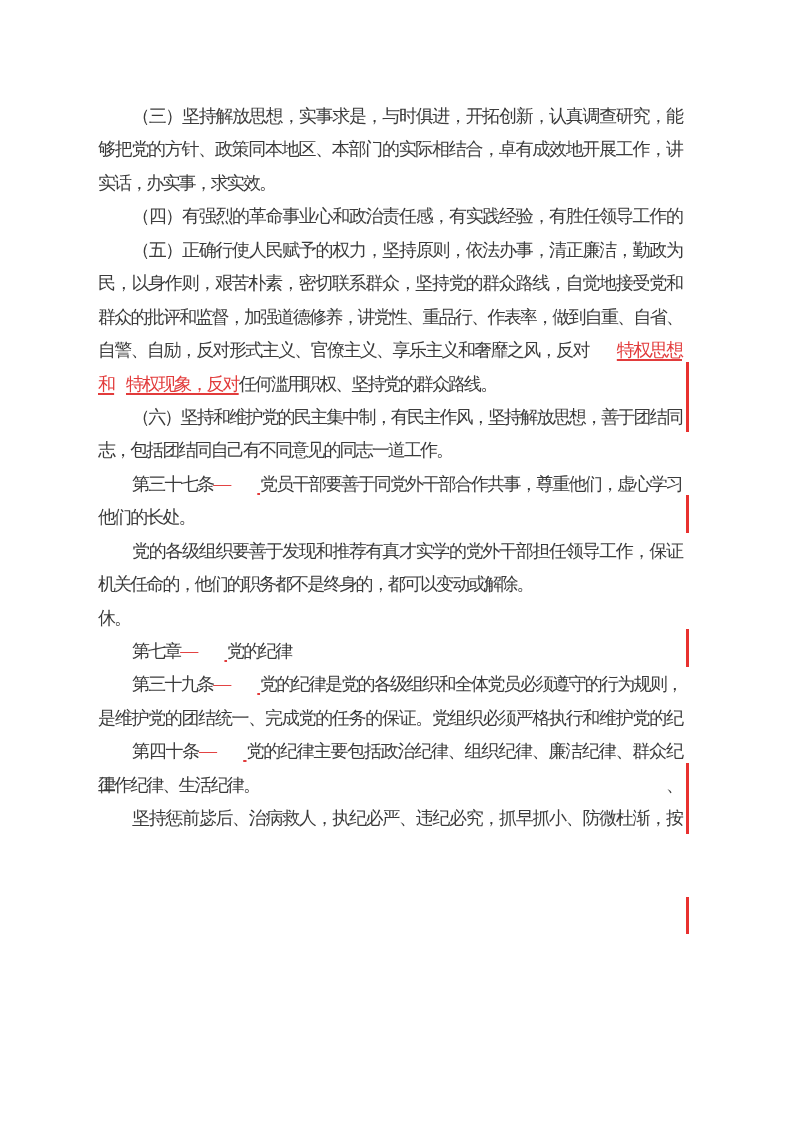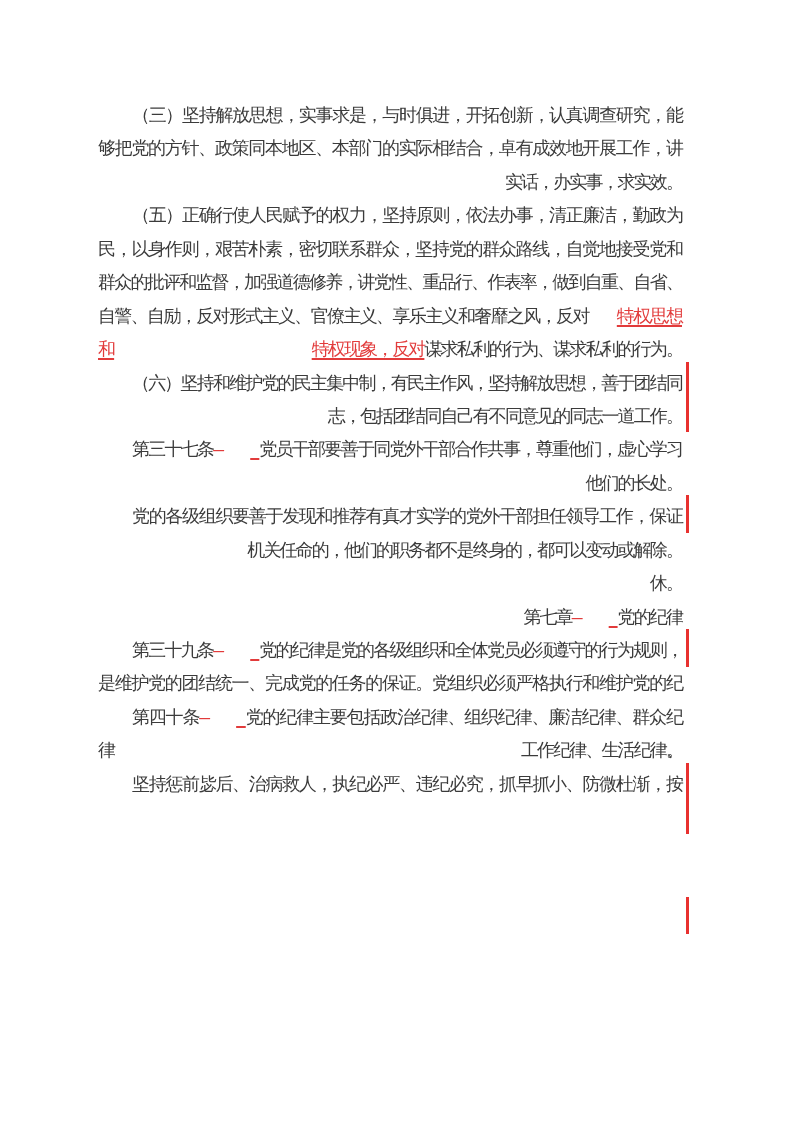--- a/index.html
+++ b/index.html
@@ -6,35 +6,35 @@
     margin: 0;
     padding: 0;
     background: #ffffff;
   }
   .page {
     position: relative;
     width: 701px;
     height: 1121px;
     background: var(--page-bg, #ffffff);
     overflow: hidden;
-    font-family: Liberation Mono, monospace;
+    font-family: Liberation Serif, serif;
   }
   .doc-body {
     position: absolute;
     left: 98px;
     top: 100px;
     width: 584px;
     color: var(--text-color, #3b3b3b);
     font-size: 18px;
     letter-spacing: -1.9px;
   }
   .line {
     height: 33.45px;
     line-height: 33.45px;
-    text-align: right;
+    text-align: left;
     white-space: nowrap;
   }
   .line.justify {
     white-space: normal;
     text-align: justify;
     text-align-last: justify;
   }
   .line.indent {
     text-indent: 34px;
   }
@@ -55,25 +55,26 @@
   }
 </style>
 </head>
 <body>
 
 <div class="page" style="--page-bg: #ffffff; --text-color: #3b3b3b; --ins-color: #e23b3b; --bar-color: #e8312f;">
   <div class="doc-body">
       <div class="line indent justify"><span class="seg-normal">（三）坚持解放思想，实事求是，与时俱进，开拓创新，认真调查研究，能</span></div>
       <div class="line justify"><span class="seg-normal">够把党的方针、政策同本地区、本部门的实际相结合，卓有成效地开展工作，讲</span></div>
       <div class="line"><span class="seg-normal">实话，办实事，求实效。</span></div>
+      <div class="line indent justify"><span class="seg-normal">（四）有强烈的革命事业心和政治责任感，有实践经验，有胜任领导工作的</span></div>
       <div class="line indent justify"><span class="seg-normal">（五）正确行使人民赋予的权力，坚持原则，依法办事，清正廉洁，勤政为</span></div>
       <div class="line justify"><span class="seg-normal">民，以身作则，艰苦朴素，密切联系群众，坚持党的群众路线，自觉地接受党和</span></div>
       <div class="line justify"><span class="seg-normal">群众的批评和监督，加强道德修养，讲党性、重品行、作表率，做到自重、自省、</span></div>
       <div class="line justify"><span class="seg-normal">自警、自励，反对形式主义、官僚主义、享乐主义和奢靡之风，反对</span><span class="seg-insert">特权思想和</span></div>
-      <div class="line"><span class="seg-insert">特权现象，反对</span><span class="seg-normal">谋求私利的行为、谋求私利的行为。</span></div>
+      <div class="line"><span class="seg-insert">特权现象，反对</span><span class="seg-normal">任何滥用职权、坚持党的群众路线。</span></div>
       <div class="line indent justify"><span class="seg-normal">（六）坚持和维护党的民主集中制，有民主作风，坚持解放思想，善于团结同</span></div>
       <div class="line"><span class="seg-normal">志，包括团结同自己有不同意见的同志一道工作。</span></div>
       <div class="line indent justify"><span class="seg-normal">第三十七条</span><span class="seg-insert-dash">—</span><span class="seg-insert">&nbsp;</span><span class="seg-normal">党员干部要善于同党外干部合作共事，尊重他们，虚心学习</span></div>
       <div class="line"><span class="seg-normal">他们的长处。</span></div>
       <div class="line indent justify"><span class="seg-normal">党的各级组织要善于发现和推荐有真才实学的党外干部担任领导工作，保证</span></div>
       <div class="line"><span class="seg-normal">机关任命的，他们的职务都不是终身的，都可以变动或解除。</span></div>
       <div class="line"><span class="seg-normal">休。</span></div>
       <div class="line indent"><span class="seg-normal">第七章</span><span class="seg-insert-dash">—</span><span class="seg-insert">&nbsp;</span><span class="seg-normal">党的纪律</span></div>
       <div class="line indent justify"><span class="seg-normal">第三十九条</span><span class="seg-insert-dash">—</span><span class="seg-insert">&nbsp;</span><span class="seg-normal">党的纪律是党的各级组织和全体党员必须遵守的行为规则，</span></div>
       <div class="line justify"><span class="seg-normal">是维护党的团结统一、完成党的任务的保证。党组织必须严格执行和维护党的纪</span></div>

